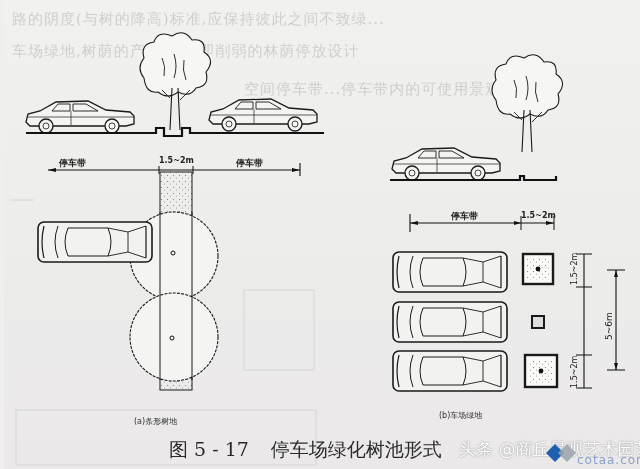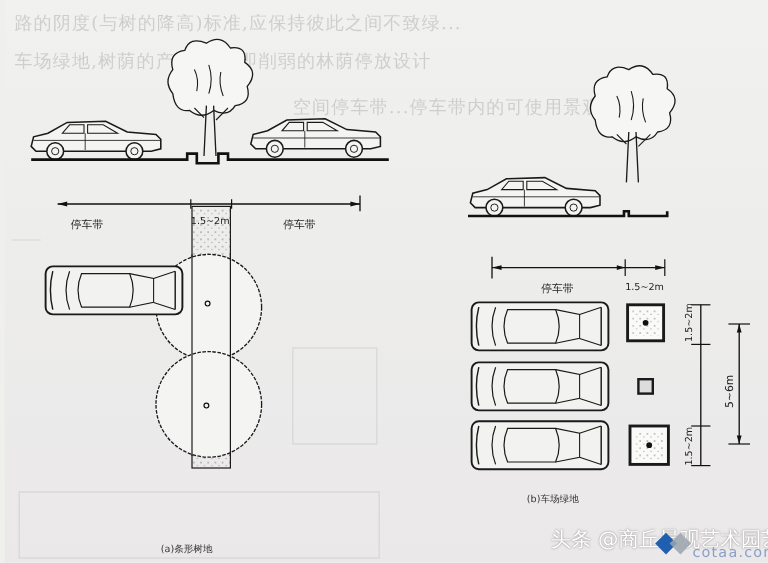--- a/index.html
+++ b/index.html
@@ -14,21 +14,21 @@
     background: linear-gradient(180deg, #f1f1ef 0%, #ececea 55%, #ebe8ea 100%);
   }
   .bleed {
     position: absolute; color: #c9c9c6; font-size: 15px; letter-spacing: 1px;
     white-space: nowrap; font-family: "DejaVu Serif", serif;
     opacity: 0.85;
   }
   svg.figure { position: absolute; left: 0; top: 0; }
   .dim-label {
     position: absolute; font-size: 9px; color: #222; white-space: nowrap;
-    font-family: "DejaVu Sans", sans-serif; font-weight: normal; margin-top: 24px;
+    font-family: "DejaVu Sans", sans-serif; font-weight: bold;
   }
   .dim-label.small { font-size: 8px; }
   .vlabel {
     position: absolute; font-size: 8px; color: #222; white-space: nowrap;
     transform: rotate(-90deg); transform-origin: left top;
     font-family: "DejaVu Sans", sans-serif;
   }
   .sub-caption {
     position: absolute; font-size: 8px; color: #333; white-space: nowrap;
     font-family: "DejaVu Sans", sans-serif;
@@ -178,23 +178,26 @@
   <div class="dim-label" style="left:55px; top:157px;">停车带</div>
   <div class="dim-label small" style="left:155px; top:156px;">1.5~2m</div>
   <div class="dim-label" style="left:232px; top:157px;">停车带</div>
 
   <div class="dim-label" style="left:447px; top:210px;">停车带</div>
   <div class="dim-label small" style="left:517px; top:211px;">1.5~2m</div>
   <div class="vlabel" style="left:566px; top:285px;">1.5~2m</div>
   <div class="vlabel" style="left:566px; top:388px;">1.5~2m</div>
   <div class="vlabel" style="left:600px; top:340px; font-size:9px;">5~6m</div>
 
-  <div class="sub-caption" style="left:130px; top:416px;margin-top:36px;">(a)条形树地</div>
+  <div class="sub-caption" style="left:130px; top:416px;">(a)条形树地</div>
   <div class="sub-caption" style="left:435px; top:410px;">(b)车场绿地</div>
 
+  <div class="caption">
+    <span class="num">图 5 - 17</span><span>停车场绿化树池形式</span>
+  </div>
 
   <div class="watermark">头条 @商丘景观艺术园艺</div>
   <svg class="wm-logo" viewBox="0 0 34 26">
     <polygon points="2,13 11,4 20,13 11,22" fill="#1f5fb0"></polygon>
     <polygon points="14,13 23,4 32,13 23,22" fill="#9aa3ad" opacity="0.85"></polygon>
   </svg>
   <div class="wm-site">cotaa.com</div>
 </div>
 
 </body></html>

